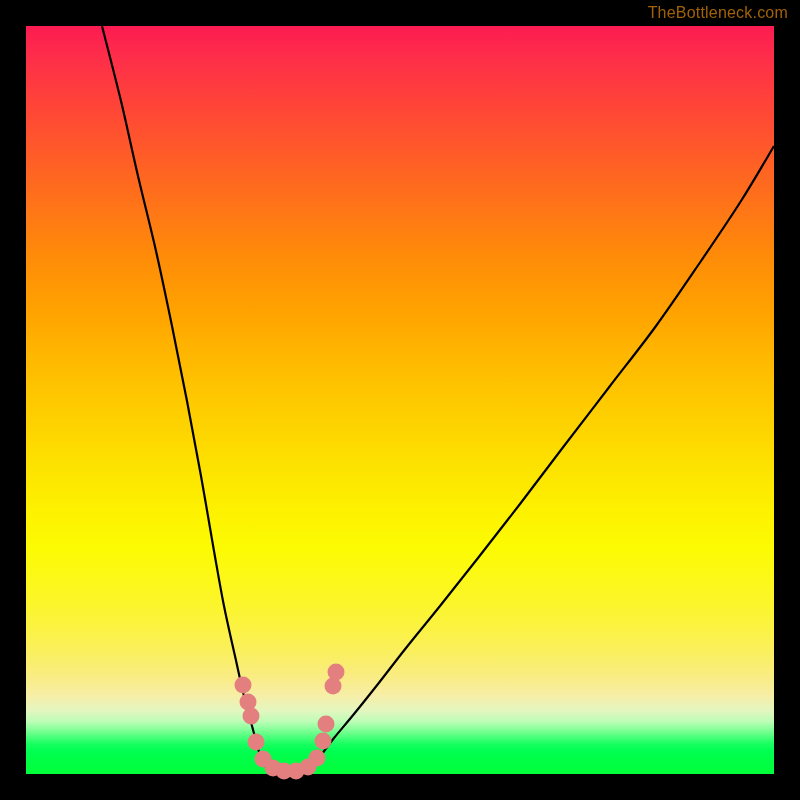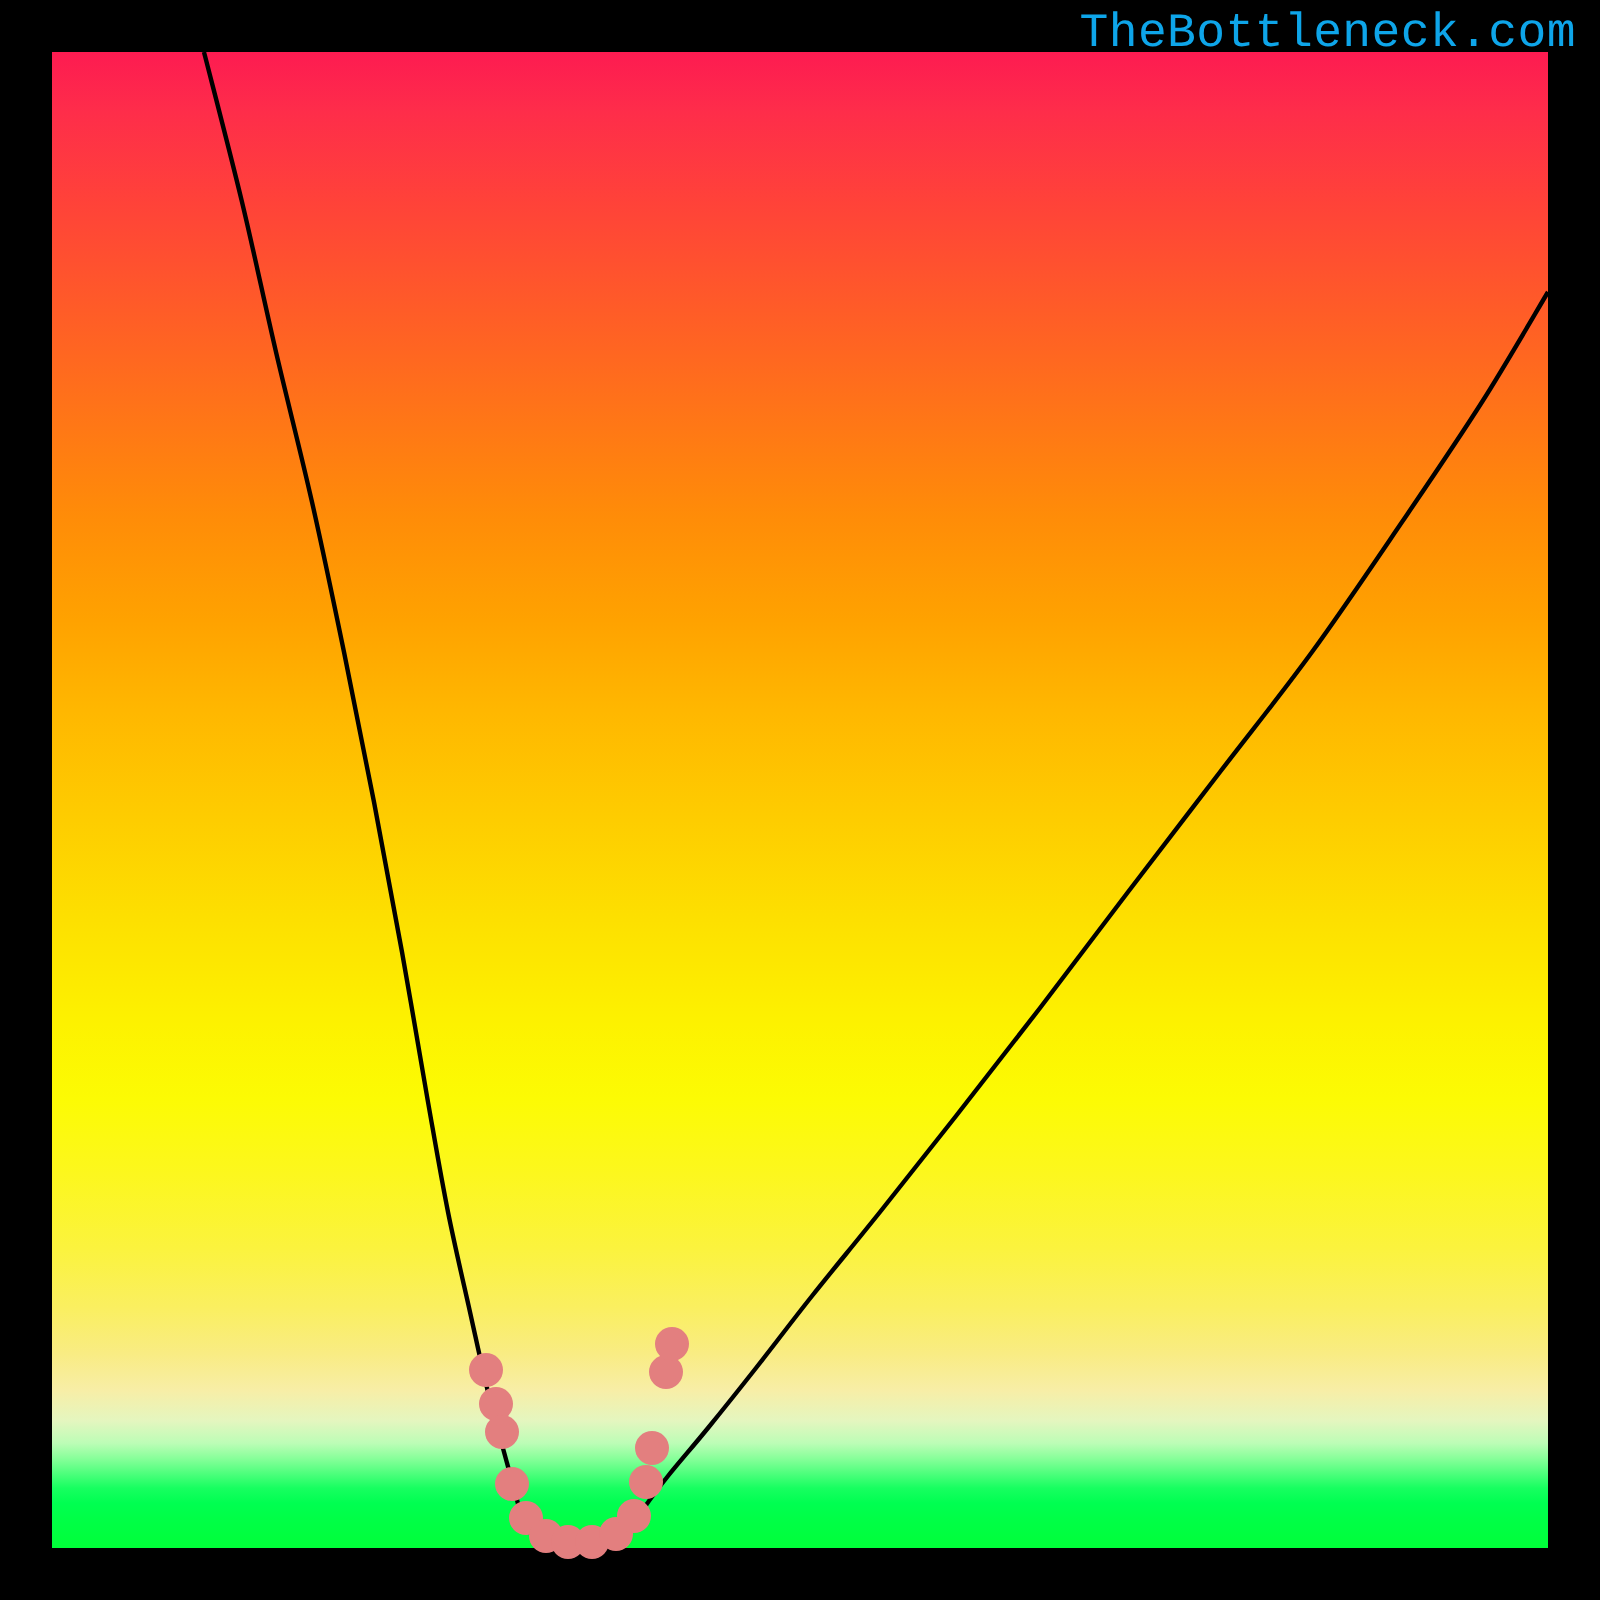--- a/index.html
+++ b/index.html
@@ -49,25 +49,25 @@
       #17ff60 96%,
       #00ff51 97%,
       #00ff47 98%,
       #00ff39 100%
     );
   }
   .watermark {
     position: absolute;
     top: 4px;
     right: 12px;
-    color: #0ea5e9;
-    font-size: 24px;
+    color: #a16207;
+    font-size: 16px;
     font-weight: 500;
     letter-spacing: 0.2px;
-    font-family: Liberation Mono, monospace;
+    font-family: Liberation Sans, sans-serif;
   }
   svg.curves {
     position: absolute;
     left: 26px;
     top: 26px;
     width: 748px;
     height: 748px;
     overflow: visible;
   }
 </style>

